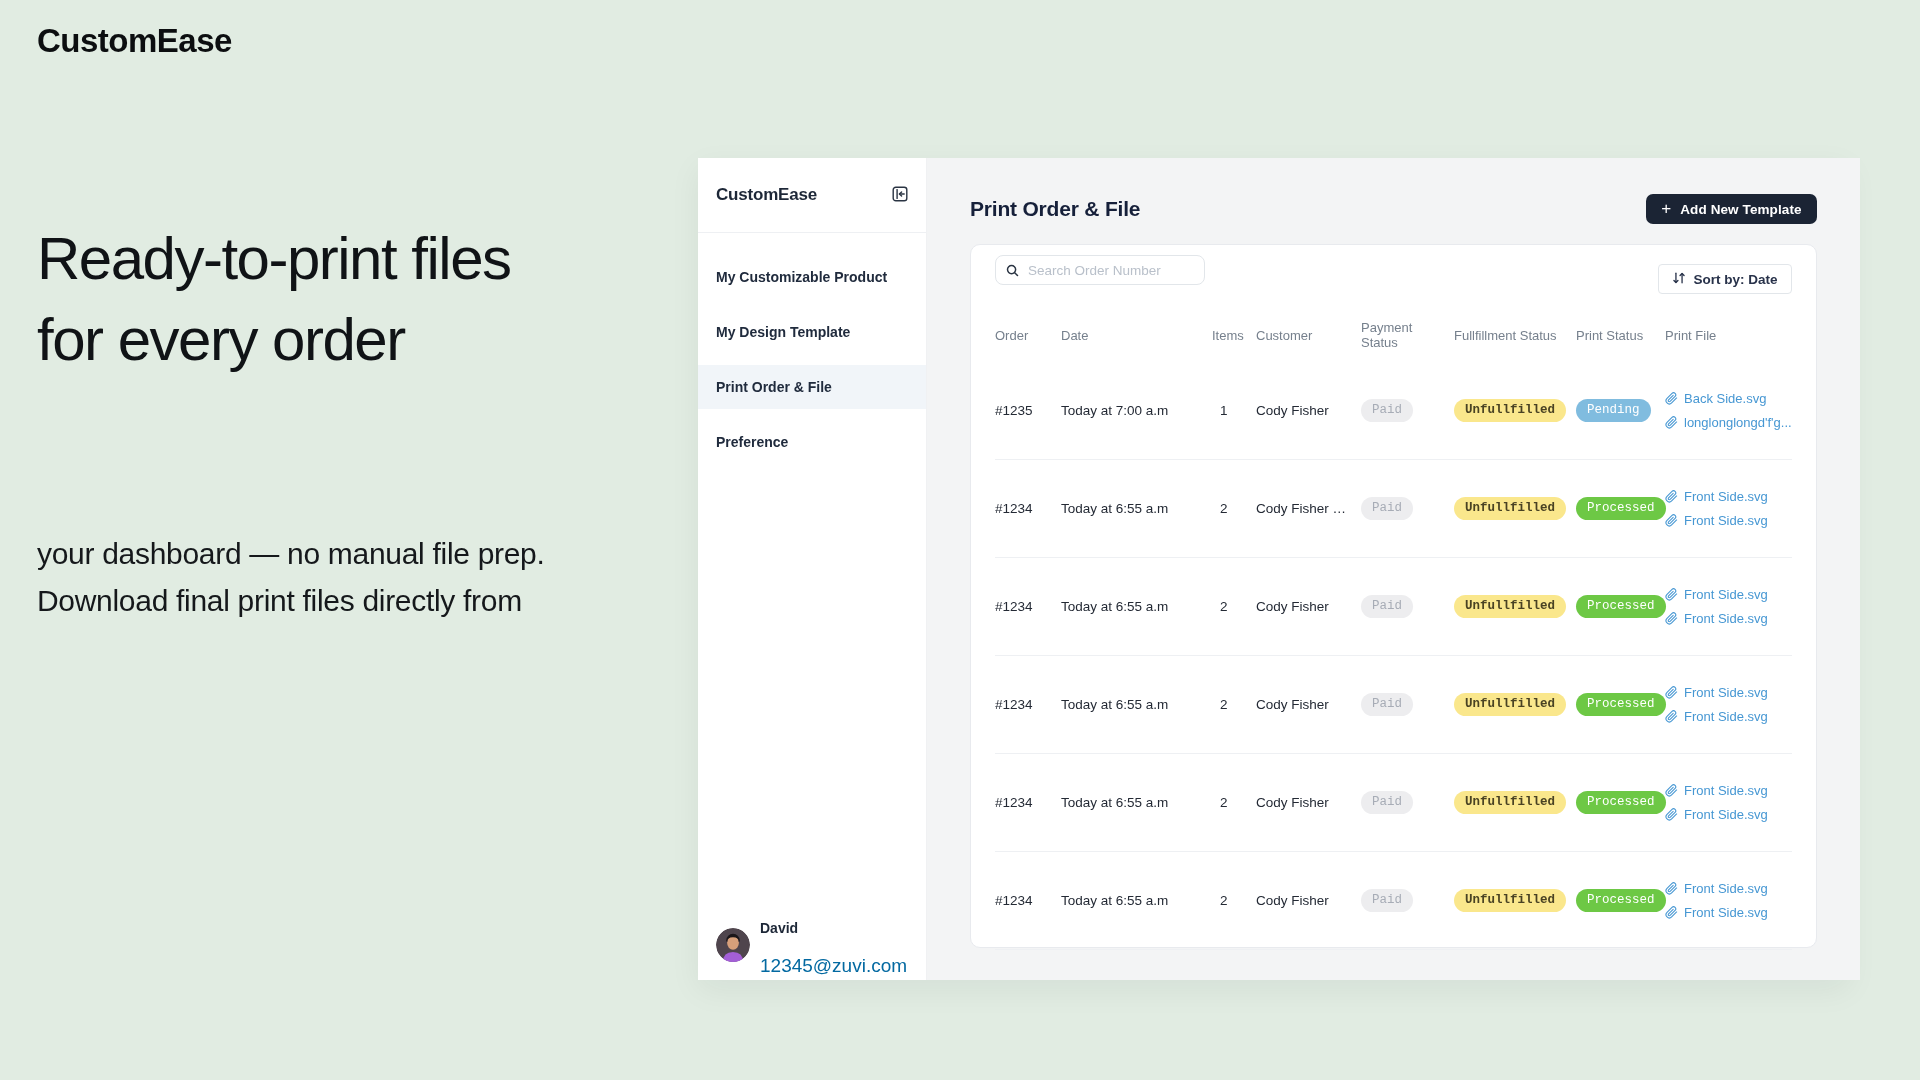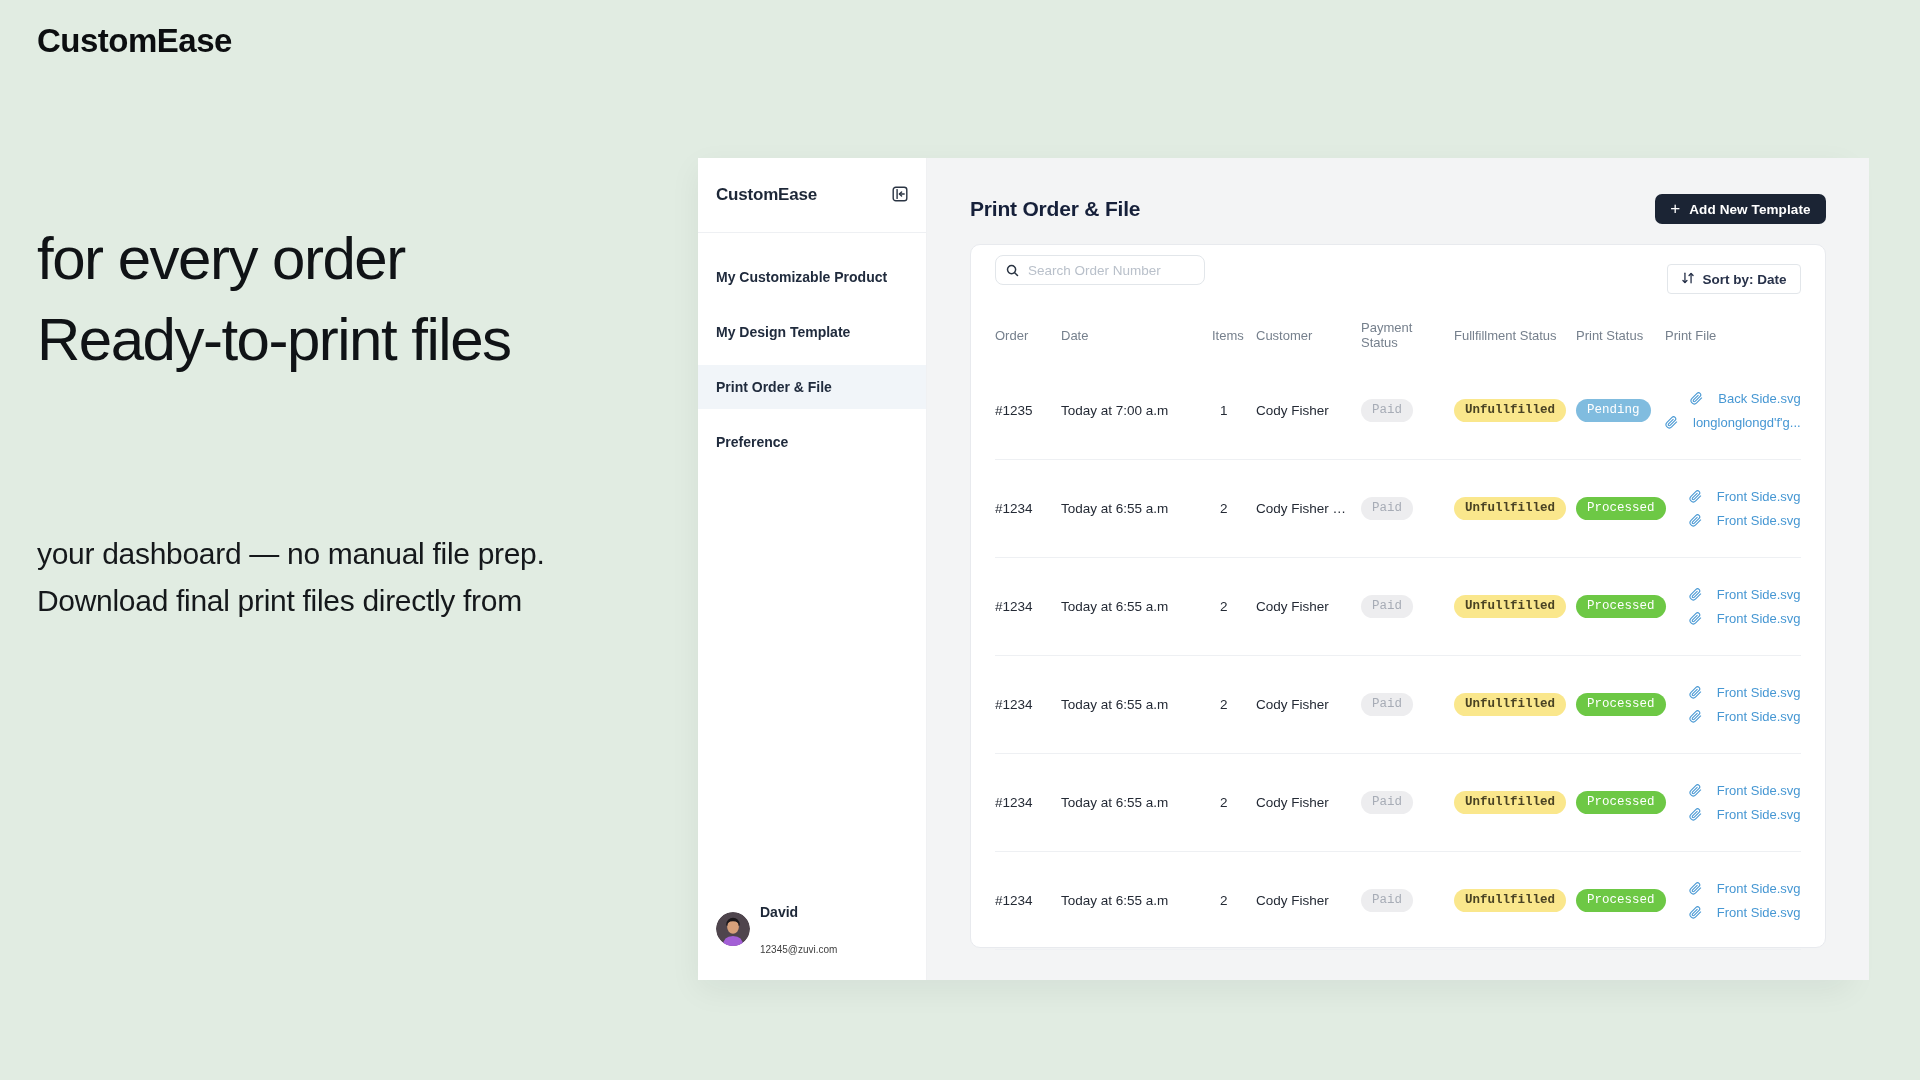--- a/index.html
+++ b/index.html
@@ -46,25 +46,25 @@
   }
   .sidebar-brand{font-size:17px;font-weight:700;color:#1d2737;letter-spacing:-0.2px;}
   .collapse-btn{display:flex;align-items:center;justify-content:center;cursor:pointer;background:none;border:none;padding:0;}
   .nav{padding-top:22px;}
   .nav-item{
     height:44px;display:flex;align-items:center;padding:0 18px;margin-bottom:11px;
     font-size:14px;font-weight:600;color:#202b3d;cursor:pointer;
   }
   .nav-item.active{background:var(--active-item);}
   .user{
-    position:absolute;left:0;right:0;bottom:0;padding:16px 18px 22px;
+    position:absolute;left:0;right:0;bottom:0;padding:16px 18px 6px;
     display:flex;align-items:center;gap:10px;
   }
   .user-name{font-size:14px;font-weight:700;color:#1d2737;line-height:18px;}
-  .user-email{font-size:10px;color:#404040;line-height:17px;margin-top:20px;}
+  .user-email{font-size:19px;color:#0369a1;line-height:17px;margin-top:20px;}
   
   .main{flex:1;background:var(--panel-gray);padding:36px 43px 0;}
   .title-row{display:flex;align-items:center;justify-content:space-between;height:30px;}
   .page-title{font-size:21px;font-weight:700;color:#16203a;letter-spacing:-0.2px;}
   .add-btn{
     display:flex;align-items:center;gap:9px;height:30px;padding:0 15px;
     background:var(--navy);color:#fff;border:none;border-radius:7px;
     font-size:13.5px;font-weight:600;font-family:inherit;cursor:pointer;letter-spacing:0.1px;
   }
   .add-btn .plus{font-size:17px;font-weight:400;line-height:1;margin-top:-1px;}
@@ -98,31 +98,31 @@
   .pill{
     display:inline-block;border-radius:999px;padding:4px 11px;
     font-size:12.5px;font-weight:500;line-height:15px;white-space:nowrap;font-family:Liberation Mono, monospace;
   }
   .pill-wrap{justify-self:start;}
   .pill.paid{background:var(--paid-bg);color:var(--paid-text);}
   .pill.unfulfilled{background:var(--yellow-bg);color:var(--yellow-text);font-weight:600;}
   .pill.pending{background:var(--blue-bg);color:#fff;}
   .pill.processed{background:var(--green-bg);color:#fff;}
   .files{display:flex;flex-direction:column;gap:9px;}
-  .file-link{display:flex;align-items:center;gap:15px;color:var(--link);font-size:13px;font-weight:500;cursor:pointer;white-space:nowrap;justify-content:flex-end;}
+  .file-link{display:flex;align-items:center;gap:6px;color:var(--link);font-size:13px;font-weight:500;cursor:pointer;white-space:nowrap;}
   .truncate{overflow:hidden;text-overflow:ellipsis;white-space:nowrap;padding-right:8px;}
 </style>
 </head>
 <body>
 
 <div class="logo">CustomEase</div>
 
 <div class="headline">
+  <div>Ready-to-print files</div>
   <div>for every order</div>
-  <div>Ready-to-print files</div>
 </div>
 
 <div class="subtext">
   <div>your dashboard — no manual file prep.</div>
   <div>Download final print files directly from</div>
 </div>
 
 <div class="dashboard">
 
   <div class="sidebar">

